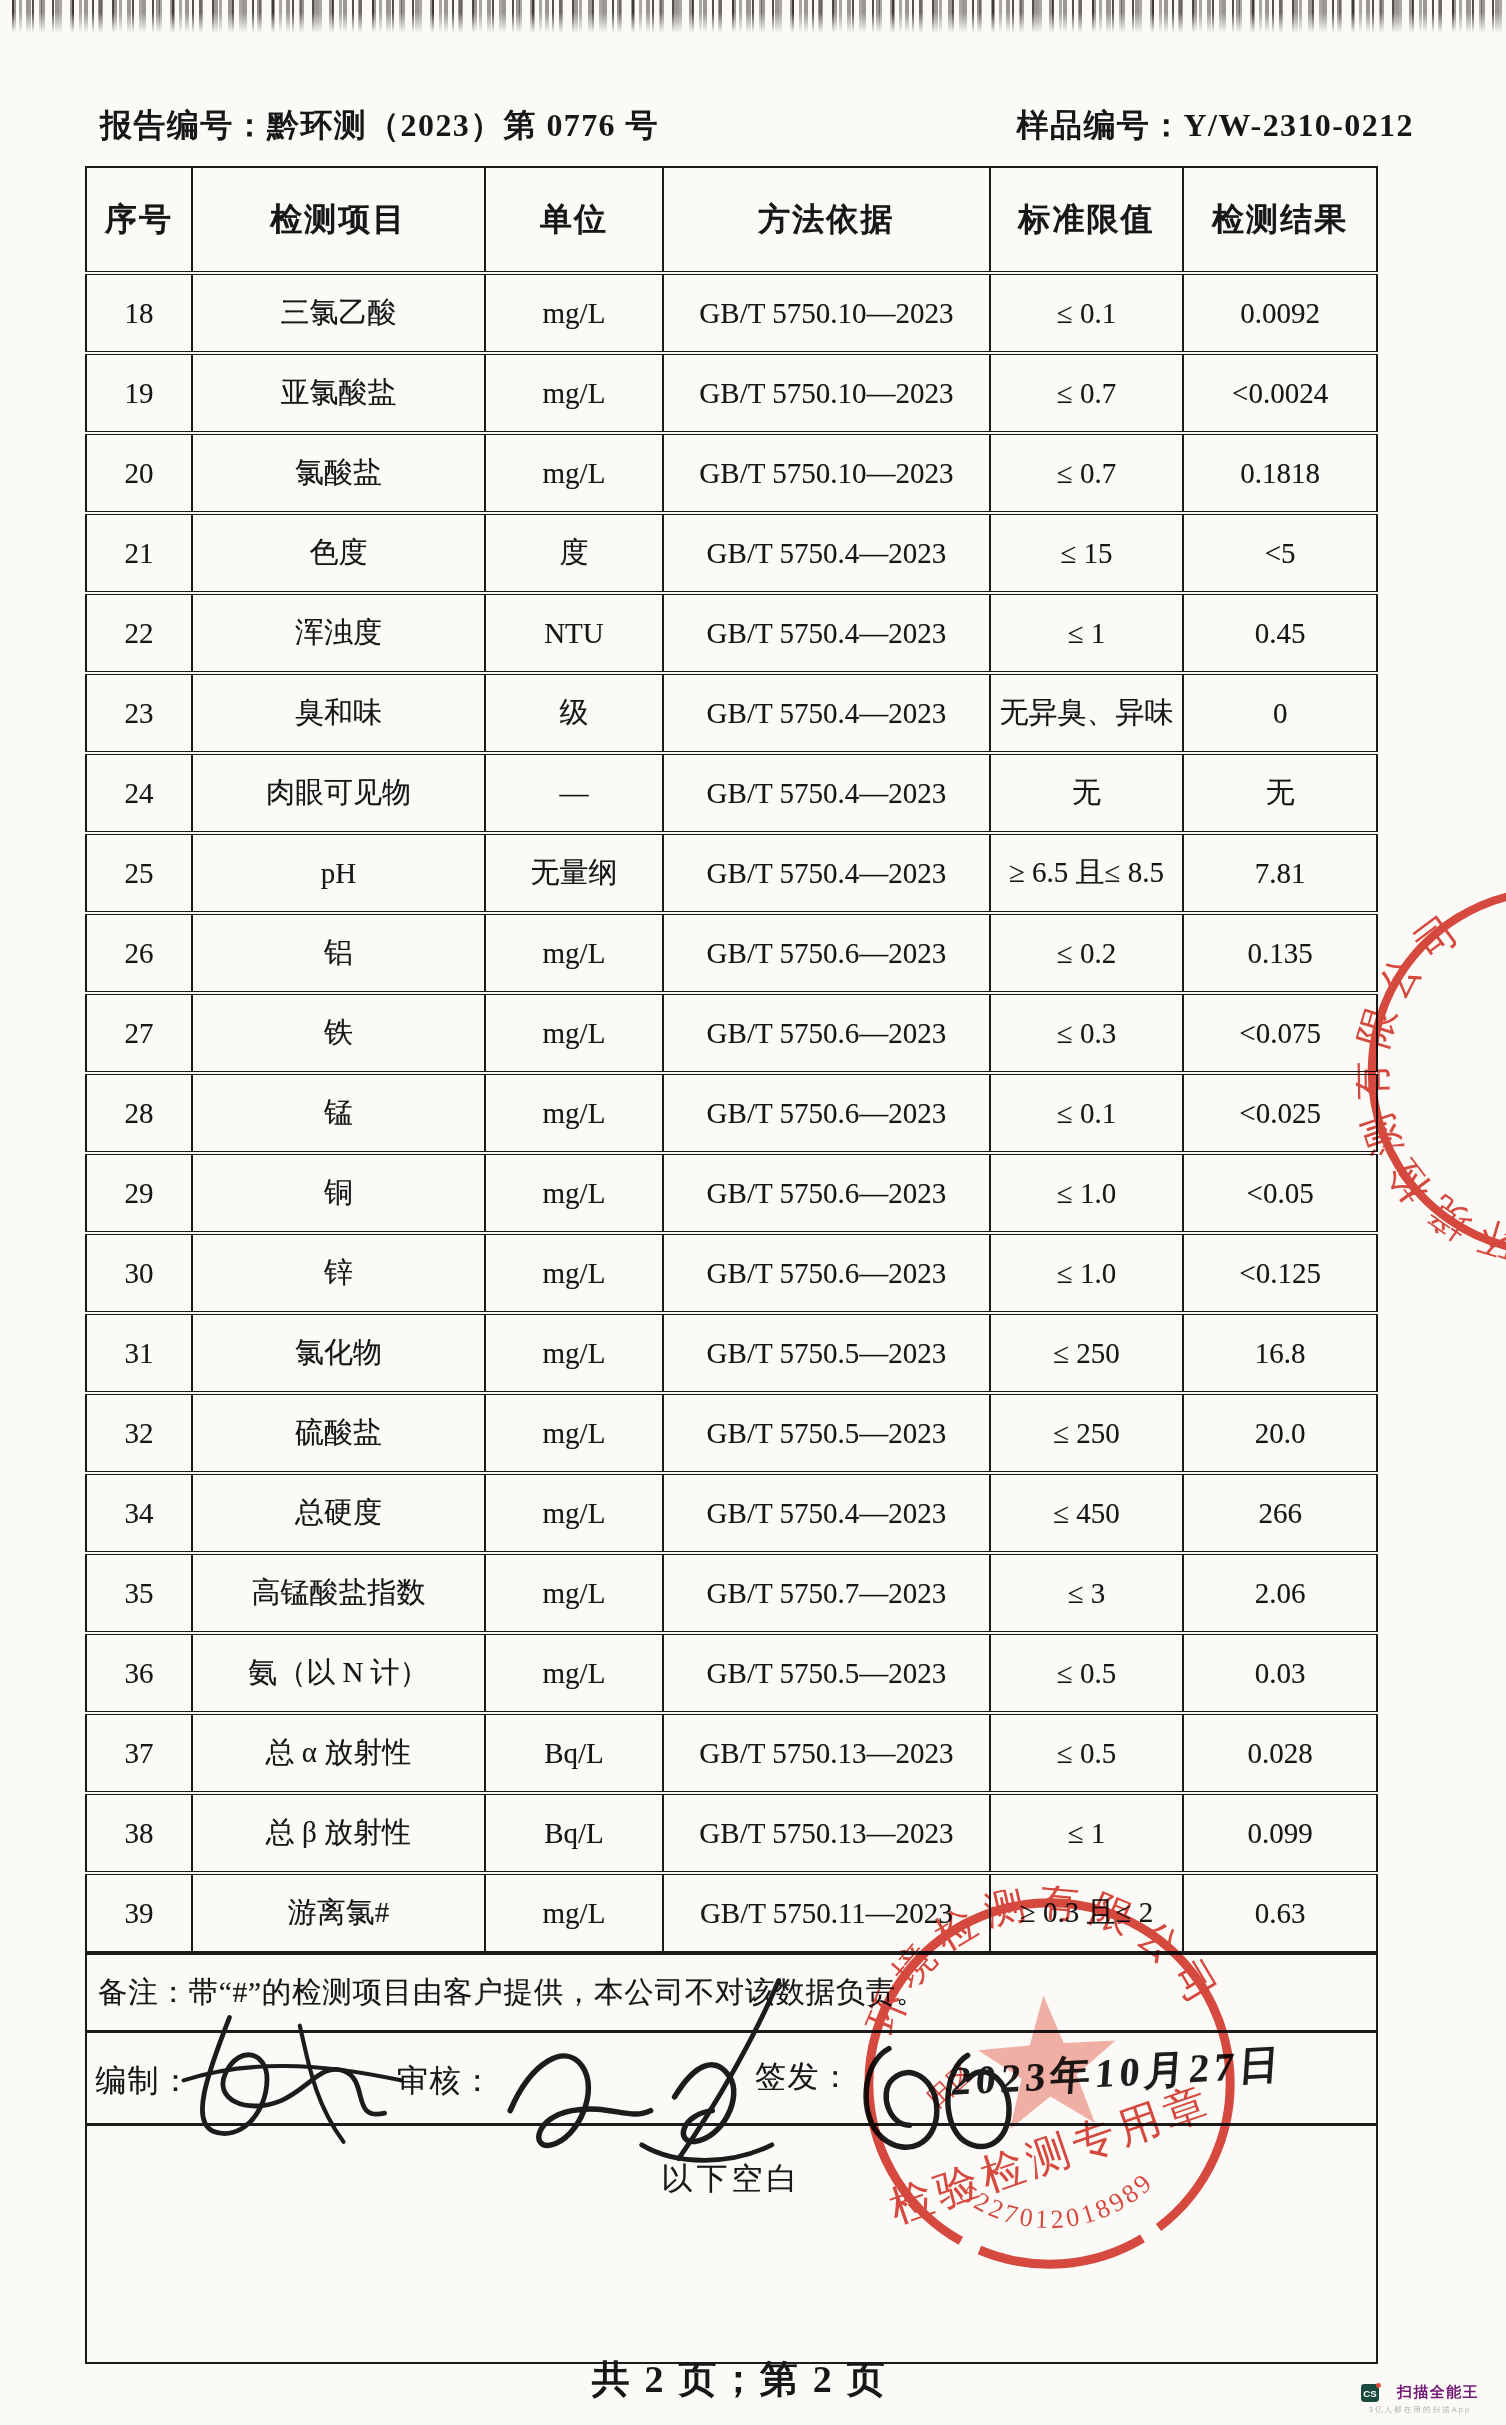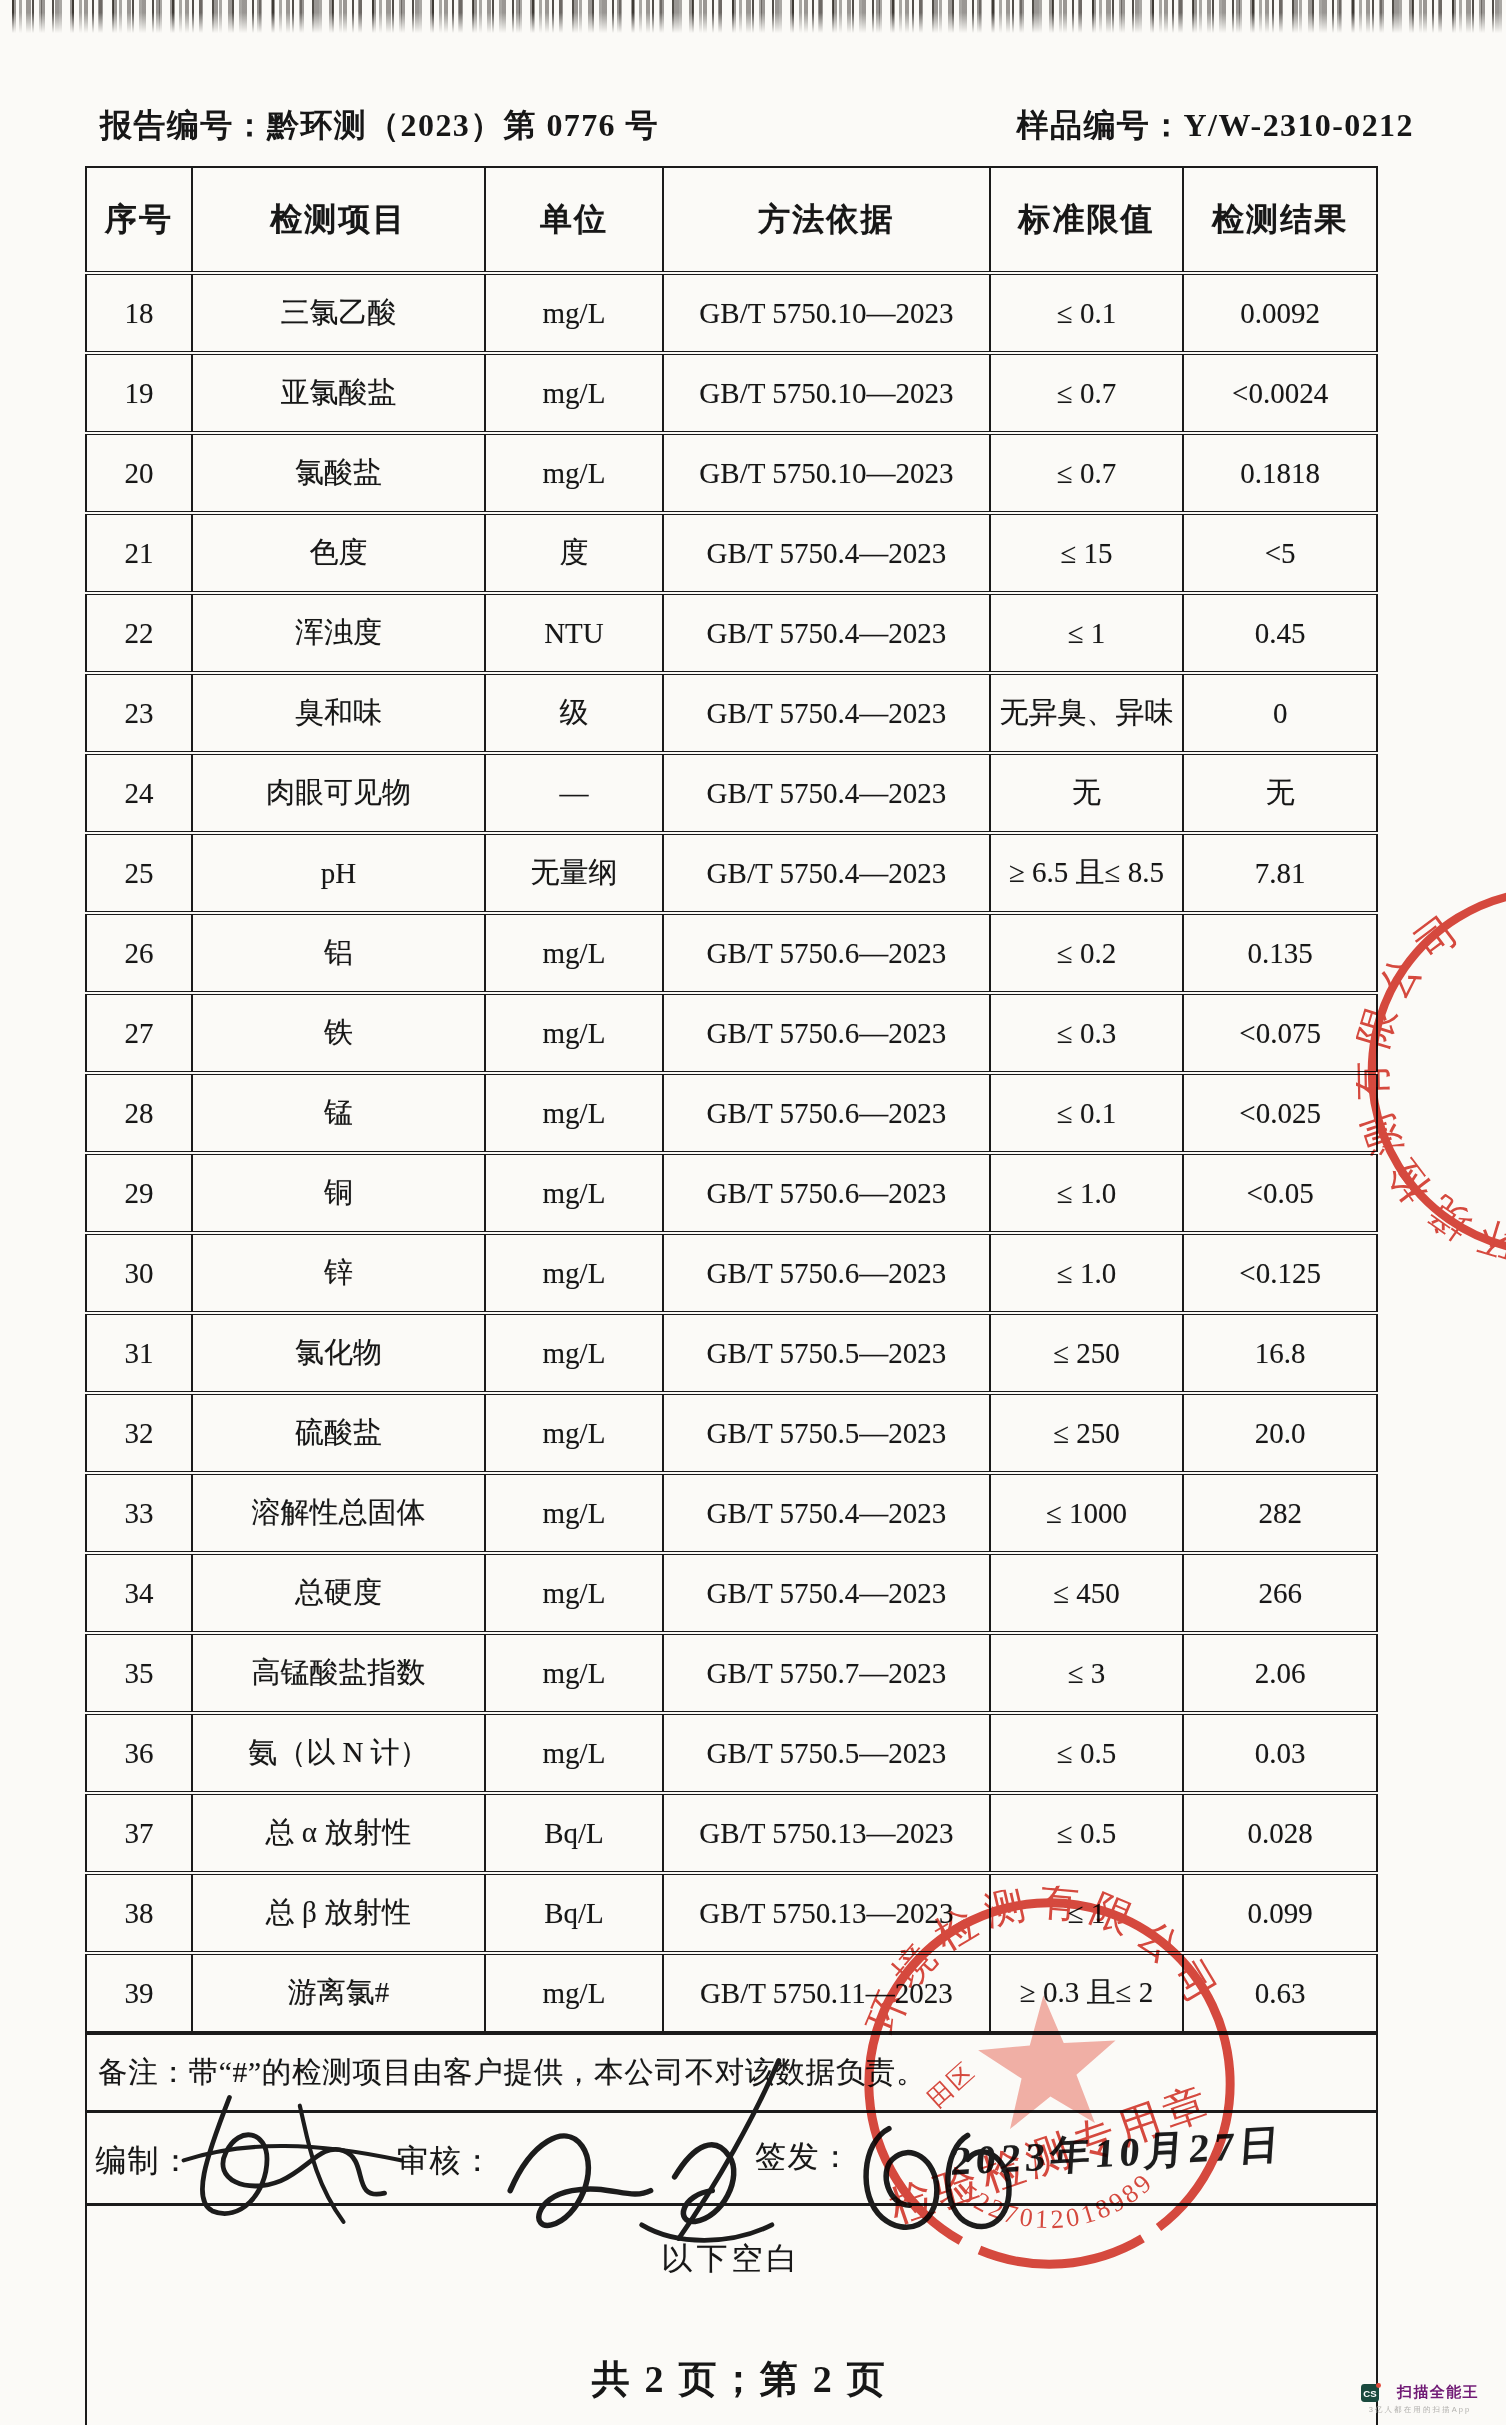--- a/index.html
+++ b/index.html
@@ -213,28 +213,20 @@
           <td class="dcell c-limit">≤ 250</td>
           <td class="dcell c-result">16.8</td>
         </tr>
         <tr>
           <td class="dcell c-no">32</td>
           <td class="dcell c-item">硫酸盐</td>
           <td class="dcell c-unit">mg/L</td>
           <td class="dcell c-method">GB/T 5750.5—2023</td>
           <td class="dcell c-limit">≤ 250</td>
           <td class="dcell c-result">20.0</td>
-        </tr>
-        <tr>
-          <td class="dcell c-no">33</td>
-          <td class="dcell c-item">溶解性总固体</td>
-          <td class="dcell c-unit">mg/L</td>
-          <td class="dcell c-method">GB/T 5750.4—2023</td>
-          <td class="dcell c-limit">≤ 1000</td>
-          <td class="dcell c-result">282</td>
         </tr>
         <tr>
           <td class="dcell c-no">34</td>
           <td class="dcell c-item">总硬度</td>
           <td class="dcell c-unit">mg/L</td>
           <td class="dcell c-method">GB/T 5750.4—2023</td>
           <td class="dcell c-limit">≤ 450</td>
           <td class="dcell c-result">266</td>
         </tr>
         <tr>

